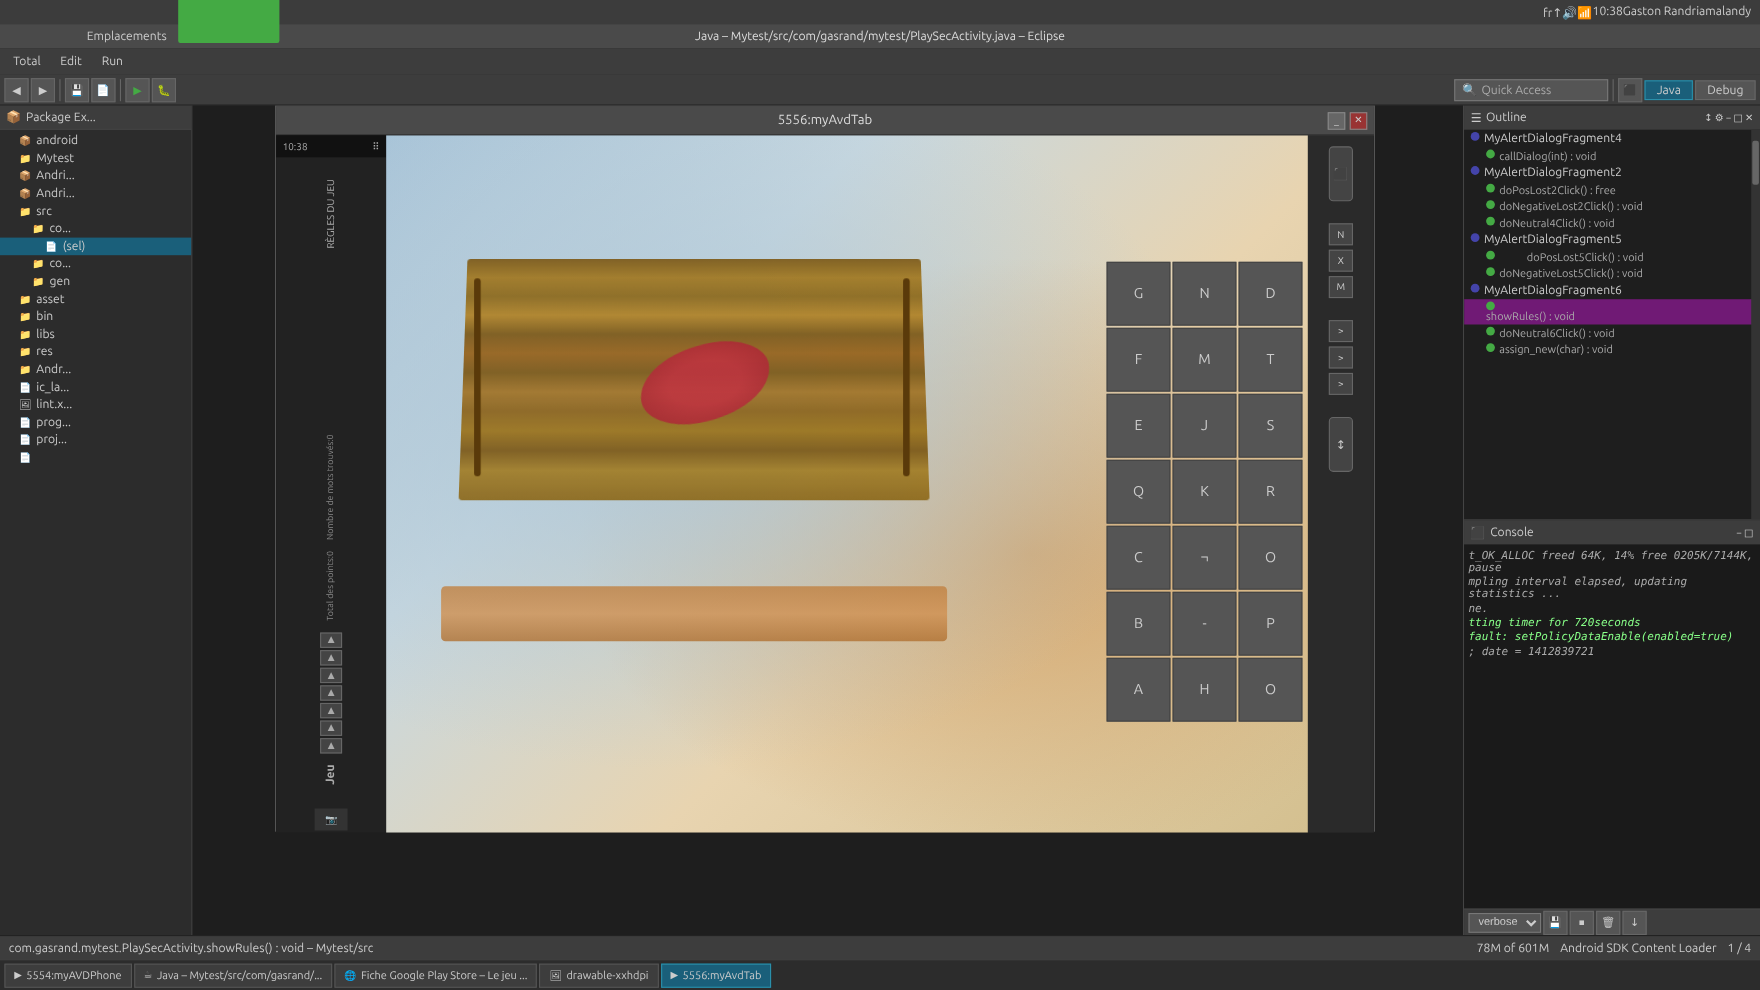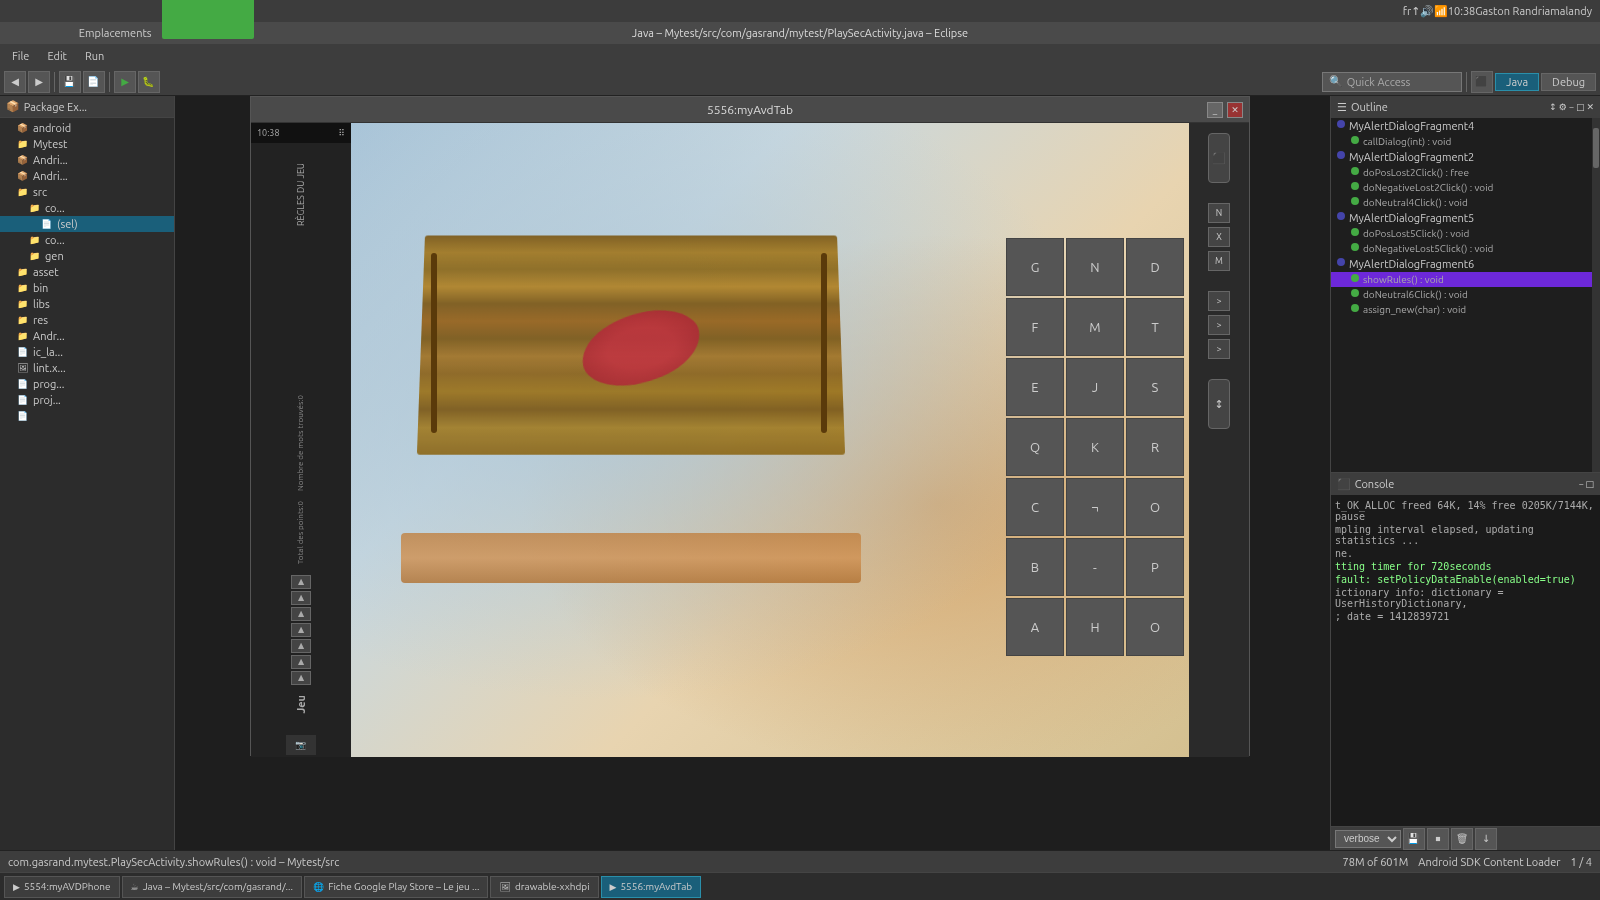--- a/index.html
+++ b/index.html
@@ -378,41 +378,41 @@
     }
     .outline-item {
       display: flex;
       align-items: flex-start;
       padding: 2px 6px;
       cursor: pointer;
       color: #ccc;
       font-size: 11px;
       white-space: nowrap;
     }
-    .outline-item.selected { background: #6d28d9; }
+    .outline-item.selected { background: #701a75; flex-direction: column; }
     .outline-item .green-dot { width: 8px; height: 8px; background: #4a4; border-radius: 50%; margin-right: 4px; }
     .outline-item .blue-dot { width: 8px; height: 8px; background: #44a; border-radius: 50%; margin-right: 4px; }
     .outline-item .method-text { color: #aaa; font-size: 10px; }
 
     
     .console-panel {
       height: 50%;
       display: flex;
       flex-direction: column;
     }
     .console-text {
       flex: 1;
       overflow: hidden;
       padding: 4px;
       font-family: monospace;
       font-size: 10px;
       color: #aaa;
       background: #1a1a1a;
     }
-    .console-line { padding: 1px 0; }
+    .console-line { padding: 1px 0; font-style: italic; }
     .console-line.highlight { color: #88ff88; }
     .console-toolbar {
       height: 24px;
       background: #3d3d3d;
       display: flex;
       align-items: center;
       padding: 0 4px;
       gap: 2px;
       border-top: 1px solid #444;
     }
@@ -471,21 +471,21 @@
     <span>10:38</span>
     <span>Gaston Randriamalandy</span>
   </div>
 </div>
 
 <div class="eclipse-title-bar">
   <span>Java – Mytest/src/com/gasrand/mytest/PlaySecActivity.java – Eclipse</span>
 </div>
 
 <div class="eclipse-menu-bar">
-  <span class="menu-item">File</span>
+  <span class="menu-item">Total</span>
   <span class="menu-item">Edit</span>
   <span class="menu-item">Run</span>
 </div>
 
 <div class="eclipse-toolbar">
   <div class="toolbar-btn">◀</div>
   <div class="toolbar-btn">▶</div>
   <div class="toolbar-separator"></div>
   <div class="toolbar-btn">💾</div>
   <div class="toolbar-btn">📄</div>
@@ -775,21 +775,21 @@
           <span class="method-text">doNegativeLost2Click() : void</span>
         </div>
         <div class="outline-item" style="padding-left:20px;">
           <span class="green-dot"></span>
           <span class="method-text">doNeutral4Click() : void</span>
         </div>
         <div class="outline-item">
           <span class="blue-dot"></span>
           <span>MyAlertDialogFragment5</span>
         </div>
-        <div class="outline-item" style="padding-left:20px;">
+        <div class="outline-item" style="padding-left:20px;gap:25px;">
           <span class="green-dot"></span>
           <span class="method-text">doPosLost5Click() : void</span>
         </div>
         <div class="outline-item" style="padding-left:20px;">
           <span class="green-dot"></span>
           <span class="method-text">doNegativeLost5Click() : void</span>
         </div>
         <div class="outline-item">
           <span class="blue-dot"></span>
           <span>MyAlertDialogFragment6</span>
@@ -821,21 +821,20 @@
           <span style="cursor:pointer;font-size:9px;">−</span>
           <span style="cursor:pointer;font-size:9px;">□</span>
         </span>
       </div>
       <div class="console-text">
         <div class="console-line">t_OK_ALLOC freed 64K, 14% free 0205K/7144K, pause</div>
         <div class="console-line">mpling interval elapsed, updating statistics ...</div>
         <div class="console-line">ne.</div>
         <div class="console-line highlight">tting timer for 720seconds</div>
         <div class="console-line highlight">fault: setPolicyDataEnable(enabled=true)</div>
-        <div class="console-line">ictionary info: dictionary = UserHistoryDictionary,</div>
         <div class="console-line">; date = 1412839721</div>
       </div>
       <div class="console-toolbar">
         <select class="verbose-select">
           <option>verbose</option>
         </select>
         <div class="toolbar-btn">💾</div>
         <div class="toolbar-btn">⏹</div>
         <div class="toolbar-btn">🗑</div>
         <div class="toolbar-btn">↓</div>

